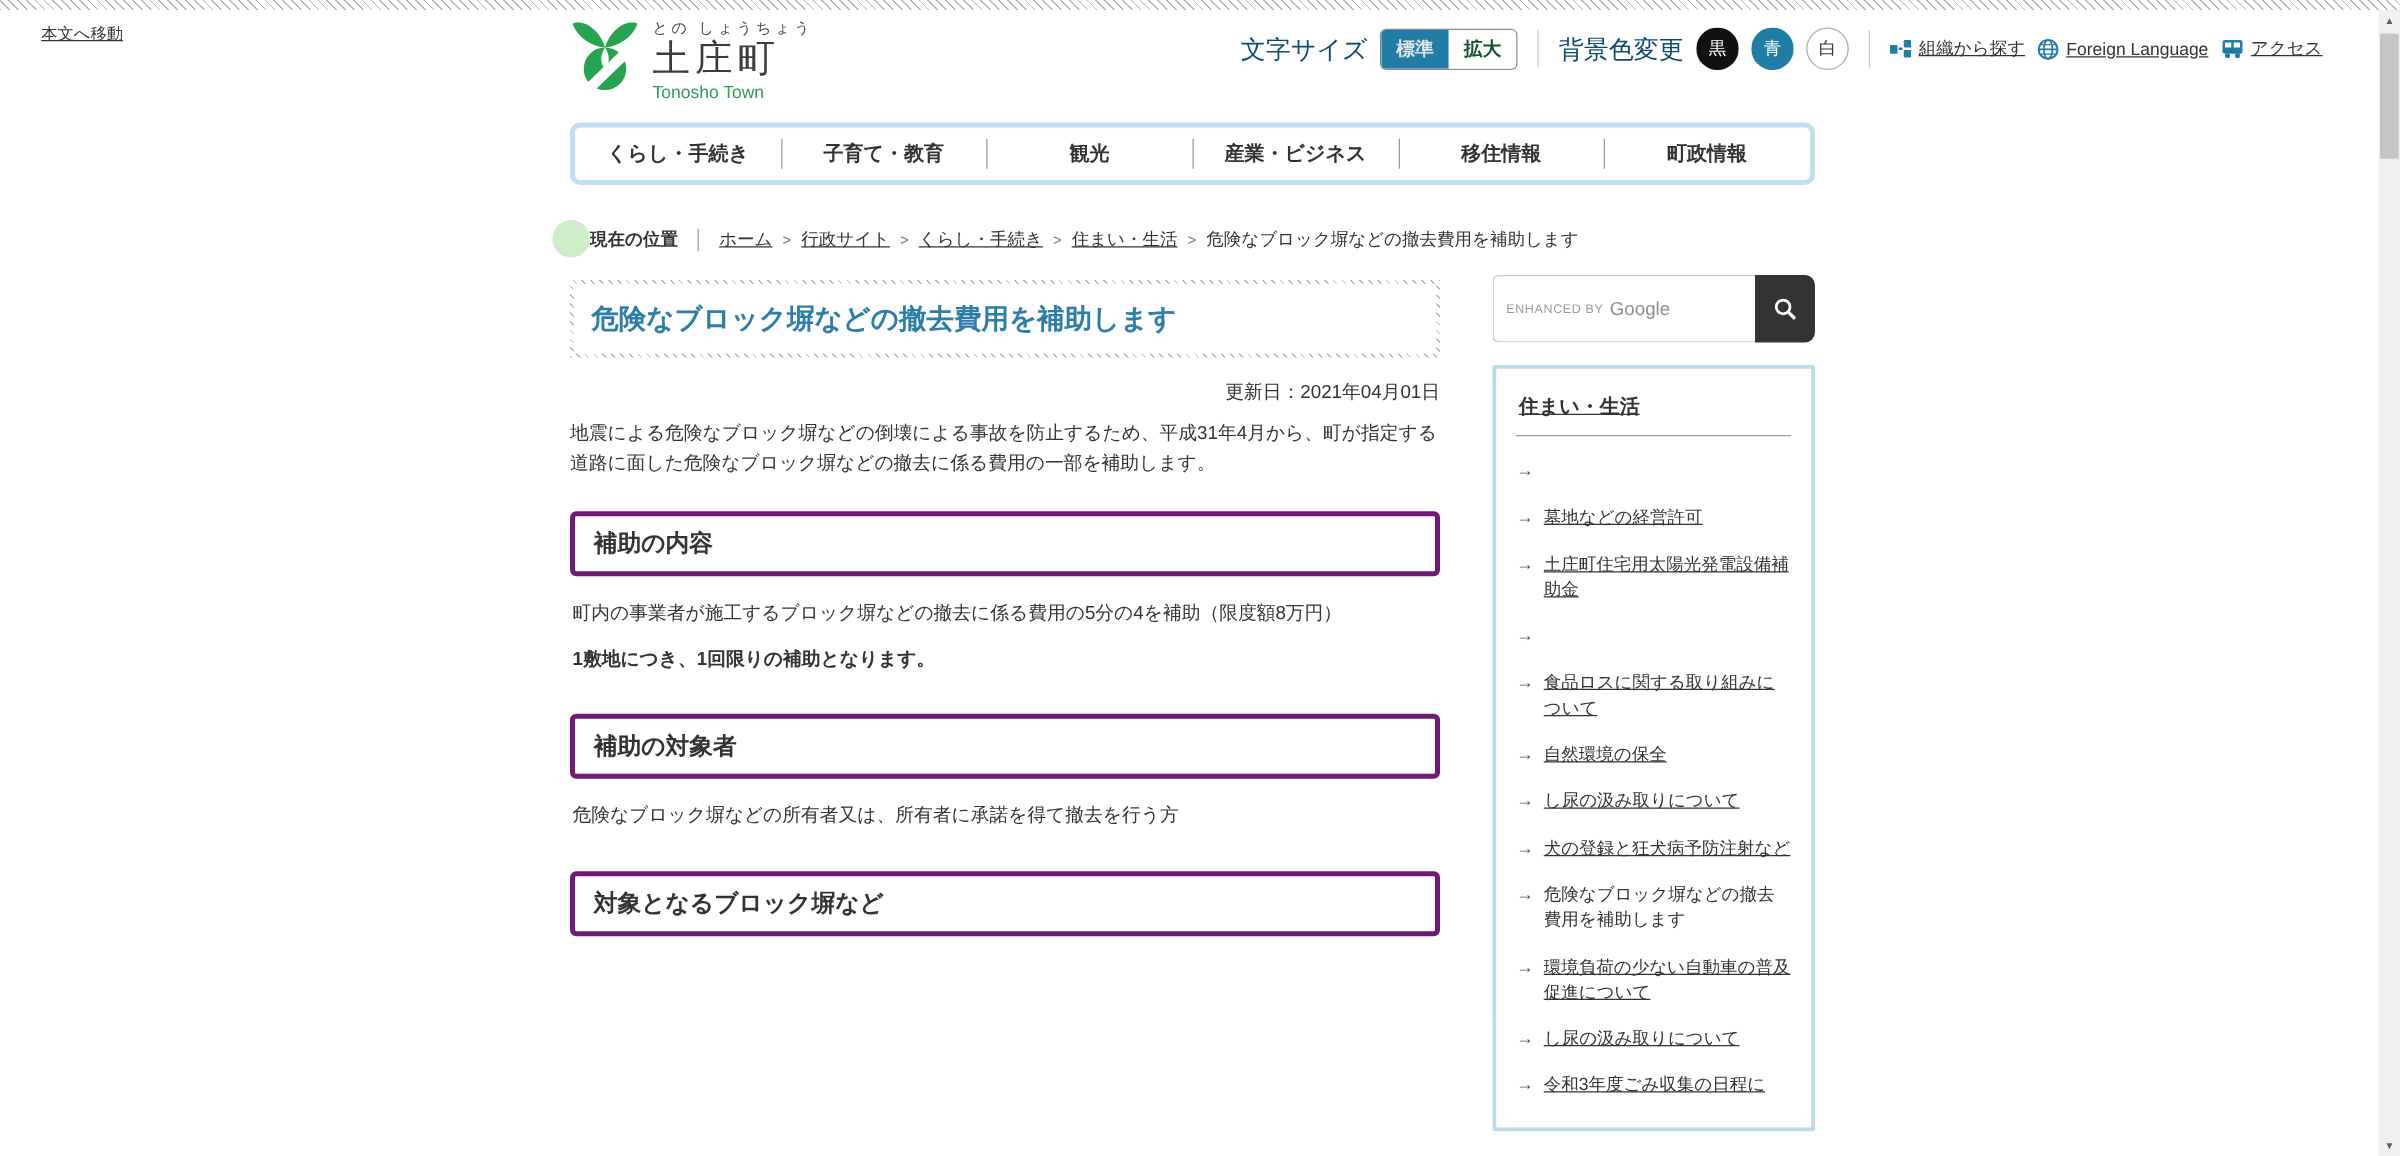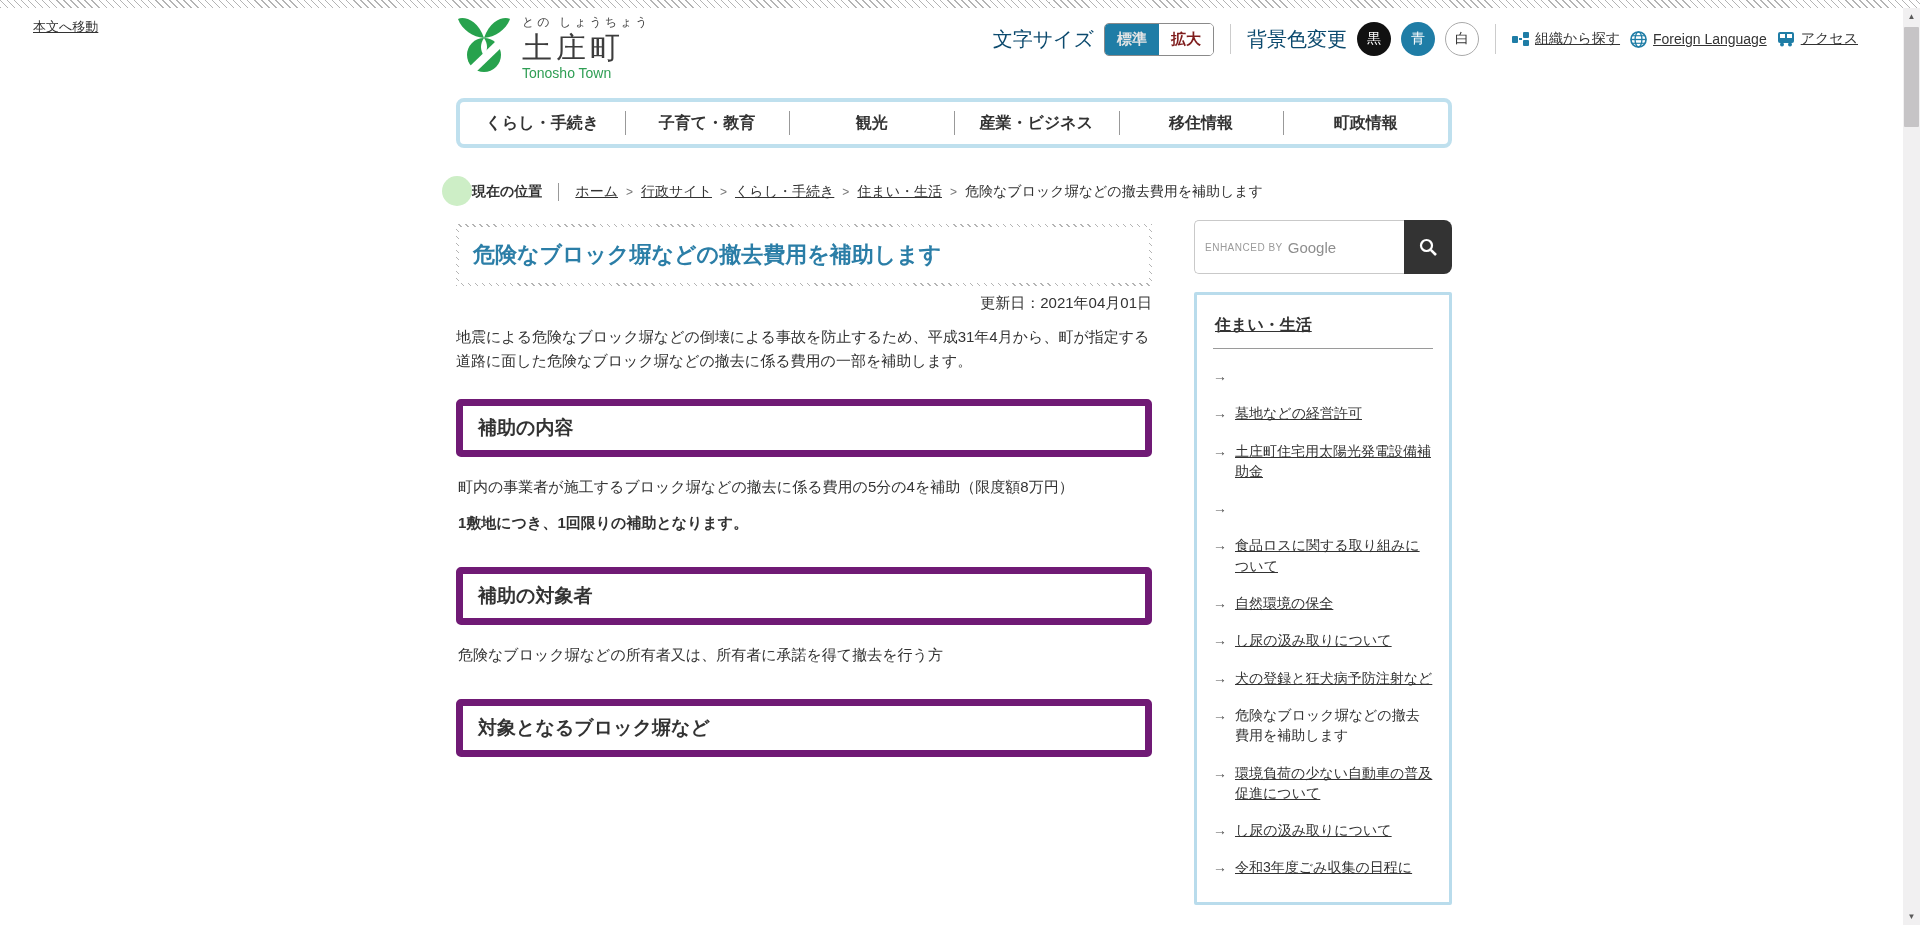--- a/index.html
+++ b/index.html
@@ -18,21 +18,21 @@
   .skip-link { position:absolute; top:18px; left:33px; font-size:13px; }
   .logo { position:absolute; top:14px; left:456px; display:flex; align-items:flex-start; }
   .logo-mark { width:56px; height:62px; margin-right:10px; }
   .logo-furigana { font-size:12px; letter-spacing:3px; color:#444; margin-bottom:1px; }
   .logo-title { font-size:30px; color:#3c3c3c; letter-spacing:4px; line-height:1.05; }
   .logo-sub { font-size:14px; color:#2f9e54; margin-top:1px; }
 
   .header-tools { position:absolute; top:22px; right:62px; display:flex; align-items:center; gap:10px; font-size:14px; }
   .tool-label { color:#0c4a6e; font-size:20px; }
   .seg { display:flex; border:1px solid #8a8a8a; border-radius:5px; overflow:hidden; }
-  .seg button { font-family:inherit; font-size:15px; font-weight:bold; padding:6px 12px; border:0; background:#fff; color:#7f1d1d; cursor:pointer; }
+  .seg button { font-family:inherit; font-size:15px; font-weight:bold; padding:6px 12px; border:0; background:#fff; color:#14532d; cursor:pointer; }
   .seg button.active { background:#1f7da6; color:#e5e5e5; }
   .circle-btn { width:34px; height:34px; border-radius:50%; display:flex; align-items:center; justify-content:center;
                 font-size:14px; cursor:pointer; border:1px solid transparent; }
   .circle-black { background:#111; color:#fff; }
   .circle-blue { background:#1f7da6; color:#fff; }
   .circle-white { background:#fff; color:#333; border:1px solid #aaa; }
   .vdiv { width:1px; height:30px; background:#ccc; margin:0 6px; }
   .hlink { display:flex; align-items:center; gap:6px; font-size:14px; white-space:nowrap; }
   .hlink .ic { flex:0 0 auto; display:inline-flex; }
 
@@ -54,24 +54,24 @@
 
   
   .main-col { position:absolute; left:456px; top:224px; width:696px; }
   .side-col { position:absolute; left:1194px; top:220px; width:258px; }
 
   
   .title-box-outer { padding:3px; }
   .title-box-inner { background:#fff; padding:13px 14px; }
   .page-title { font-size:22px; font-weight:bold; color:#2b7ea7; }
 
-  .updated { text-align:right; margin-top:8px; font-size:15px; }
+  .updated { text-align:right; margin-top:18px; font-size:15px; }
   .intro { margin-top:12px; line-height:1.6; font-size:15px; }
 
-  .sec-head { border:7px solid #701a75; border-radius:5px; background:#fff;
+  .sec-head { border:4px solid #701a75; border-radius:5px; background:#fff;
               padding:9px 15px; font-size:19px; font-weight:bold; color:#333; }
   .sec-body { margin:18px 2px 0 2px; font-size:15px; line-height:1.55; }
   .sec-bold { margin:16px 2px 0 2px; font-size:15px; font-weight:bold; }
   .sec-gap { margin-top:28px; }
   ul.dots { margin:10px 0 0 40px; }
   ul.dots li { margin:6px 0; list-style:disc; }
 
   
   .searchbar { display:flex; height:54px; }
   .search-input { flex:1; border:1px solid #c9c9c9; border-right:0; border-radius:5px 0 0 5px;

